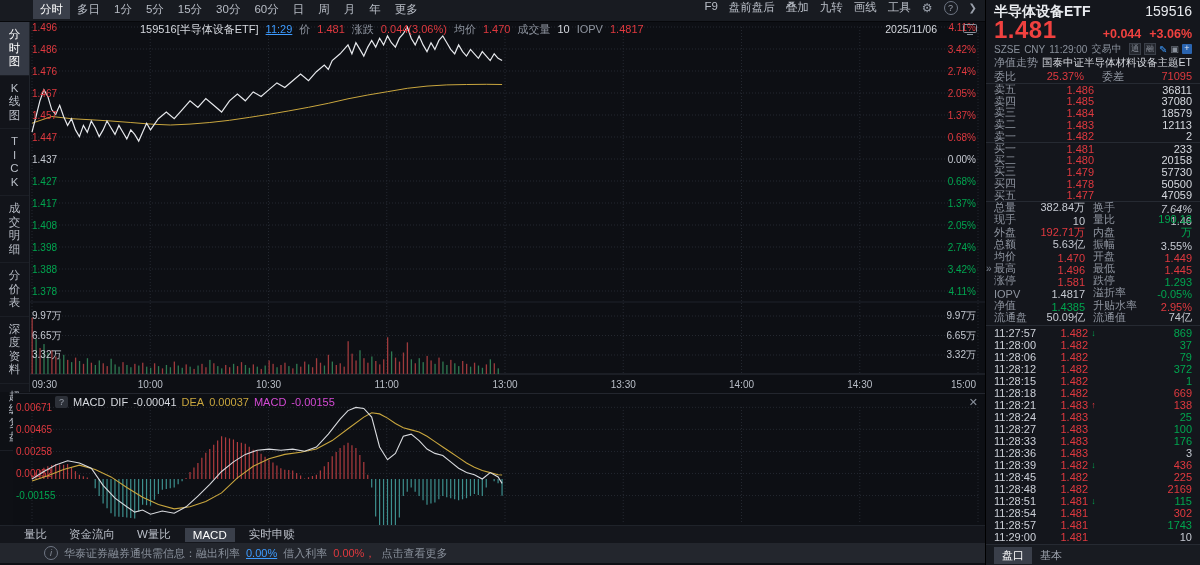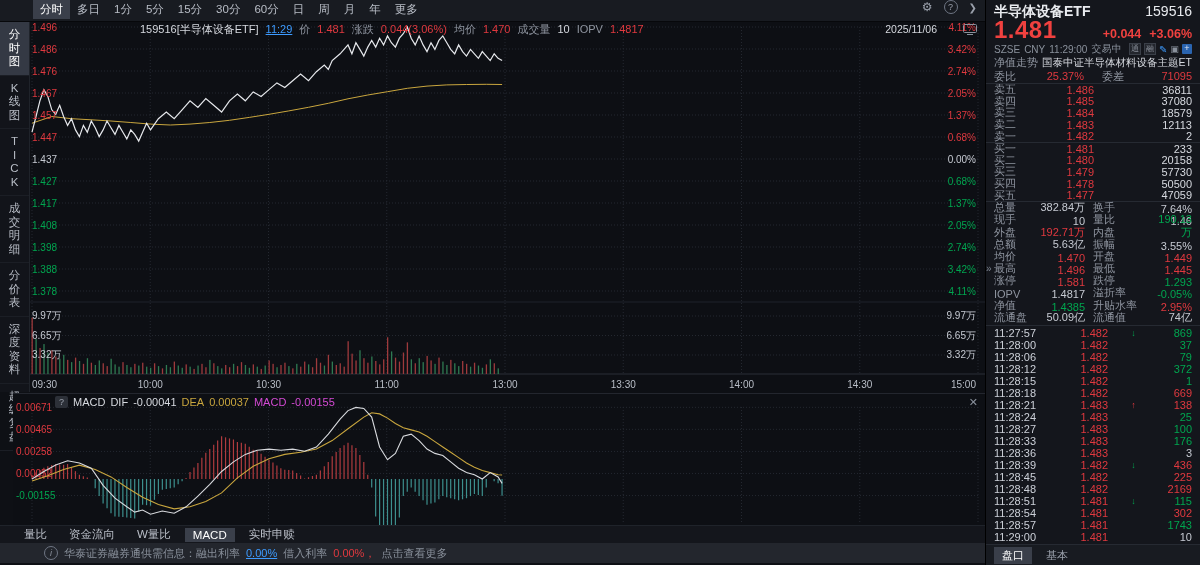--- a/index.html
+++ b/index.html
@@ -90,27 +90,27 @@
   .ob-price{width:64px;text-align:right;}
   .ob-qty{flex:1;text-align:right;color:#d6d9df;}
   #rp-bids{border-top:1px solid #262a32;}
   .st-wrap{border-top:1px solid #262a32;padding-top:1px;}
   .st-row{display:flex;align-items:flex-end;height:12.2px;padding:0 8px;}
   .st-lab{width:46px;color:#8f95a0;}
   .st-v1{flex:1.05;text-align:right;}
   .st-lab2{width:56px;margin-left:8px;color:#8f95a0;}
   .st-v2{flex:1;text-align:right;}
   .tk-wrap{border-top:1px solid #262a32;padding-top:1px;}
-  .tk-row{display:flex;align-items:center;height:12px;padding:0 8px;gap:20px;}
+  .tk-row{display:flex;align-items:center;height:12px;padding:0 8px;}
   .tk-time{width:52px;color:#ccd0d8;}
   .tk-price{width:42px;text-align:right;}
   .tk-ar{width:11px;text-align:center;font-size:9px;}
   .tk-qty{flex:1;text-align:right;}
   .rp-tabs{position:absolute;left:0;bottom:0;width:100%;height:21px;background:#181b21;
-           border-top:1px solid #262a32;display:flex;align-items:center;gap:6px;
+           border-top:1px solid #262a32;display:flex;align-items:center;
            padding-left:8px;box-sizing:border-box;}
   .rp-tab{padding:1px 8px;color:#9aa0ab;}
   .rp-tab.sel{background:#3a3f4a;color:#fff;}
   .rp-exp{position:absolute;left:0;top:264px;color:#7d8490;font-size:10px;line-height:10px;}
 </style>
 </head>
 <body>
 
 <div id="app">
 
@@ -123,20 +123,28 @@
         <span class="tb-tab">15分</span>
         <span class="tb-tab">30分</span>
         <span class="tb-tab">60分</span>
         <span class="tb-tab">日</span>
         <span class="tb-tab">周</span>
         <span class="tb-tab">月</span>
         <span class="tb-tab">年</span>
         <span class="tb-tab">更多</span>
       </div>
     <div class="tb-right">
+      <span style="display:flex;gap:11px;" id="tb-items">
+          <span class="tb-item">F9</span>
+          <span class="tb-item">盘前盘后</span>
+          <span class="tb-item">叠加</span>
+          <span class="tb-item">九转</span>
+          <span class="tb-item">画线</span>
+          <span class="tb-item">工具</span>
+        </span>
       <span class="tb-gear">⚙</span>
       <span class="tb-help">?</span>
       <span class="tb-arr">❯</span>
     </div>
   </div>
 
   <div class="sidebar" id="sidebar">
       <div class="side-item sel">
         <span class="side-txt">分
 时
@@ -659,21 +667,21 @@
           <span class="ob-lab">买五</span>
           <span class="ob-price cr">1.477</span>
           <span class="ob-qty">47059</span>
         </div>
       </div>
     <div class="st-wrap" id="rp-stats">
         <div class="st-row">
           <span class="st-lab">总量</span>
           <span class="st-v1" style="color: rgb(198, 202, 210); margin-top: 27px;">382.84万</span>
           <span class="st-lab2">换手</span>
-          <span class="st-v2" style="color: rgb(198, 202, 210);">7.64%</span>
+          <span class="st-v2" style="color: rgb(198, 202, 210); font-style: italic;">7.64%</span>
         </div>
         <div class="st-row">
           <span class="st-lab">现手</span>
           <span class="st-v1" style="color: rgb(198, 202, 210);">10</span>
           <span class="st-lab2">量比</span>
           <span class="st-v2" style="color: rgb(198, 202, 210);">1.46</span>
         </div>
         <div class="st-row">
           <span class="st-lab">外盘</span>
           <span class="st-v1" style="color: rgb(224, 57, 63);">192.71万</span>

